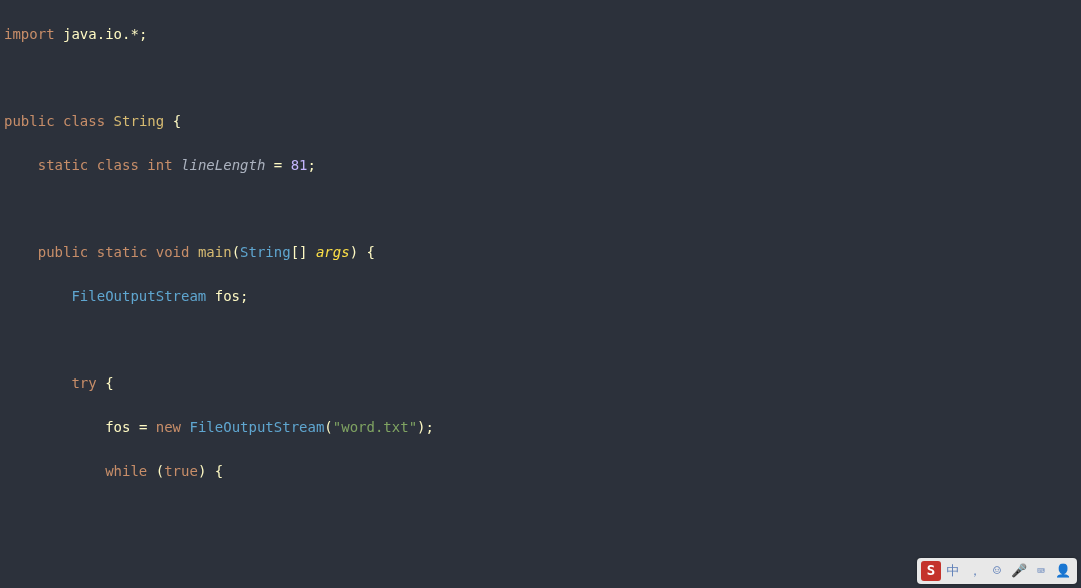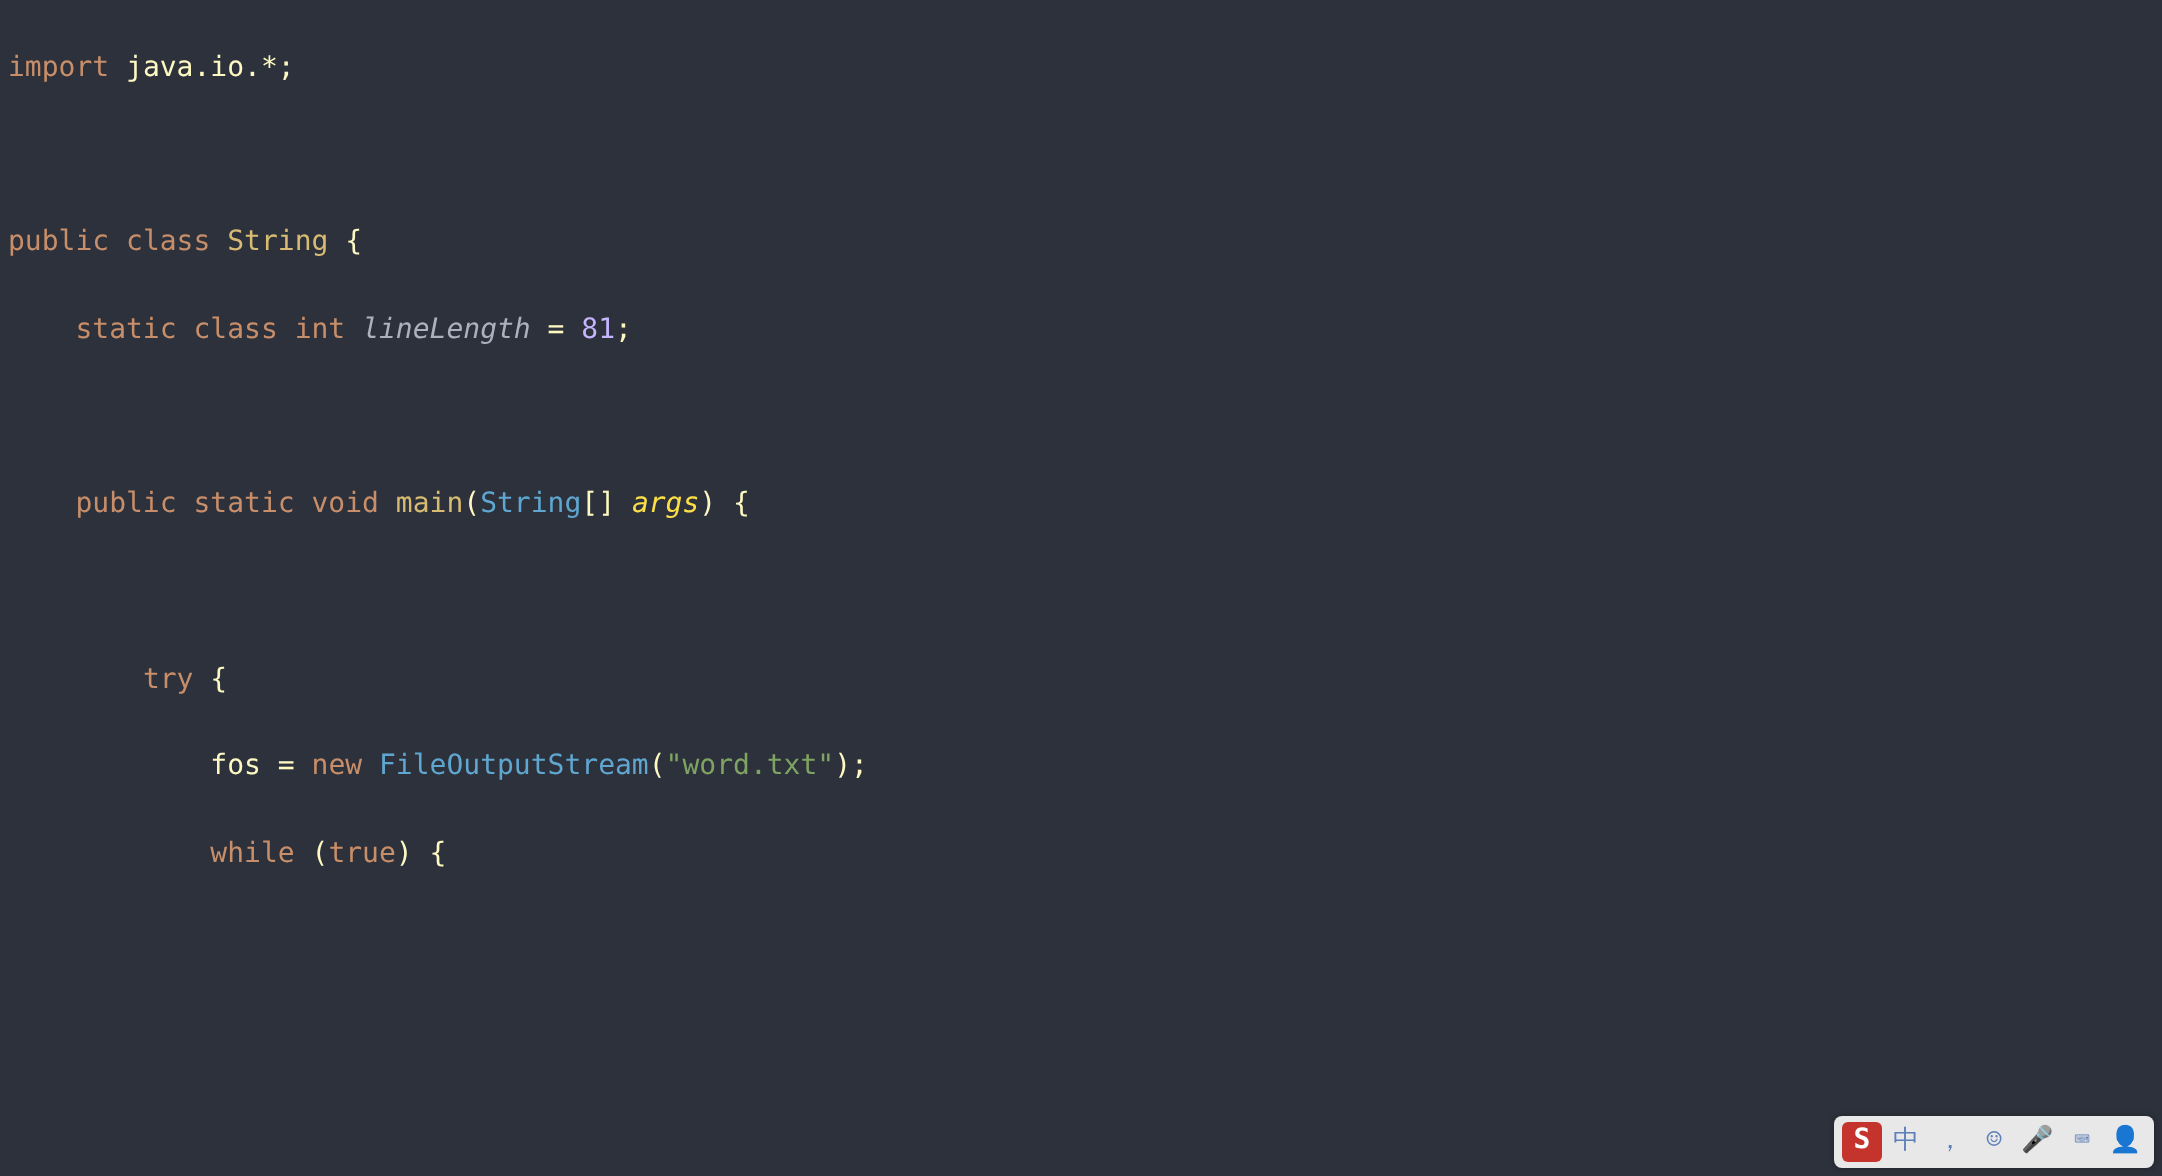--- a/index.html
+++ b/index.html
@@ -66,20 +66,21 @@
 </head>
 <body>
 
 <div class="editor">
 <div class="line"><span class="kw">import</span> <span class="punct">java.io.*</span><span class="punct">;</span></div>
 <div class="line"></div>
 <div class="line"><span class="kw">public</span> <span class="kw">class</span> <span class="fn">String</span> <span class="punct">{</span></div>
 <div class="line">    <span class="kw">static</span> <span class="kw">class</span> <span class="kw">int</span> <span class="boldital" style="font-style:italic">lineLength</span> <span class="punct">=</span> <span class="num">81</span><span class="punct">;</span></div>
 <div class="line"></div>
 <div class="line">    <span class="kw">public</span> <span class="kw">static</span> <span class="kw">void</span> <span class="fn">main</span><span class="punct">(</span><span class="type">String</span><span class="punct">[]</span> <span class="kwital">args</span><span class="punct">)</span> <span class="punct">{</span></div>
+<div class="line">        <span class="type">FileOutputStream</span> <span class="punct">fos</span><span class="punct">;</span></div>
 <div class="line"></div>
 <div class="line">        <span class="kw">try</span> <span class="punct">{</span></div>
 <div class="line">            <span class="punct">fos</span> <span class="punct">=</span> <span class="kw">new</span> <span class="type">FileOutputStream</span><span class="punct">(</span><span class="str">"word.txt"</span><span class="punct">)</span><span class="punct">;</span></div>
 <div class="line">            <span class="kw">while</span> <span class="punct">(</span><span class="kw">true</span><span class="punct">)</span> <span class="punct">{</span></div>
 
 
 
 
 
 

